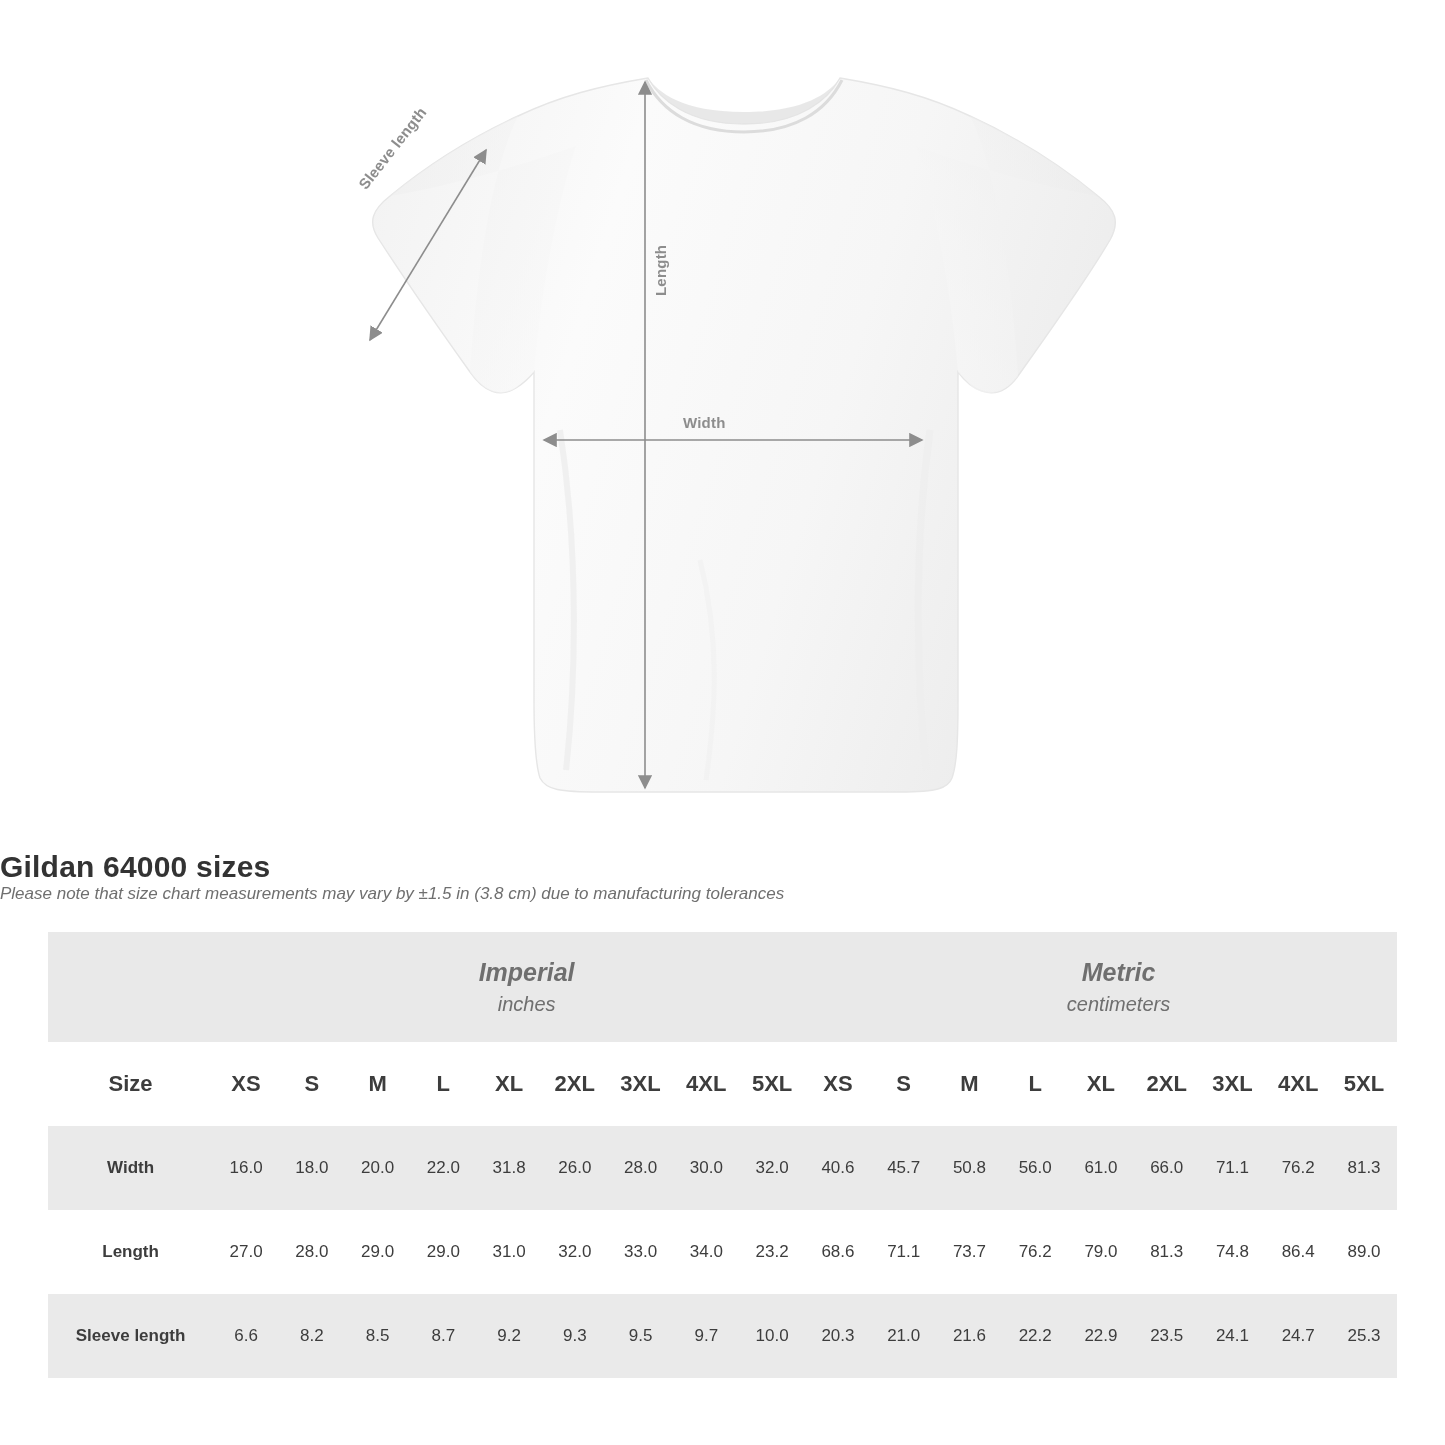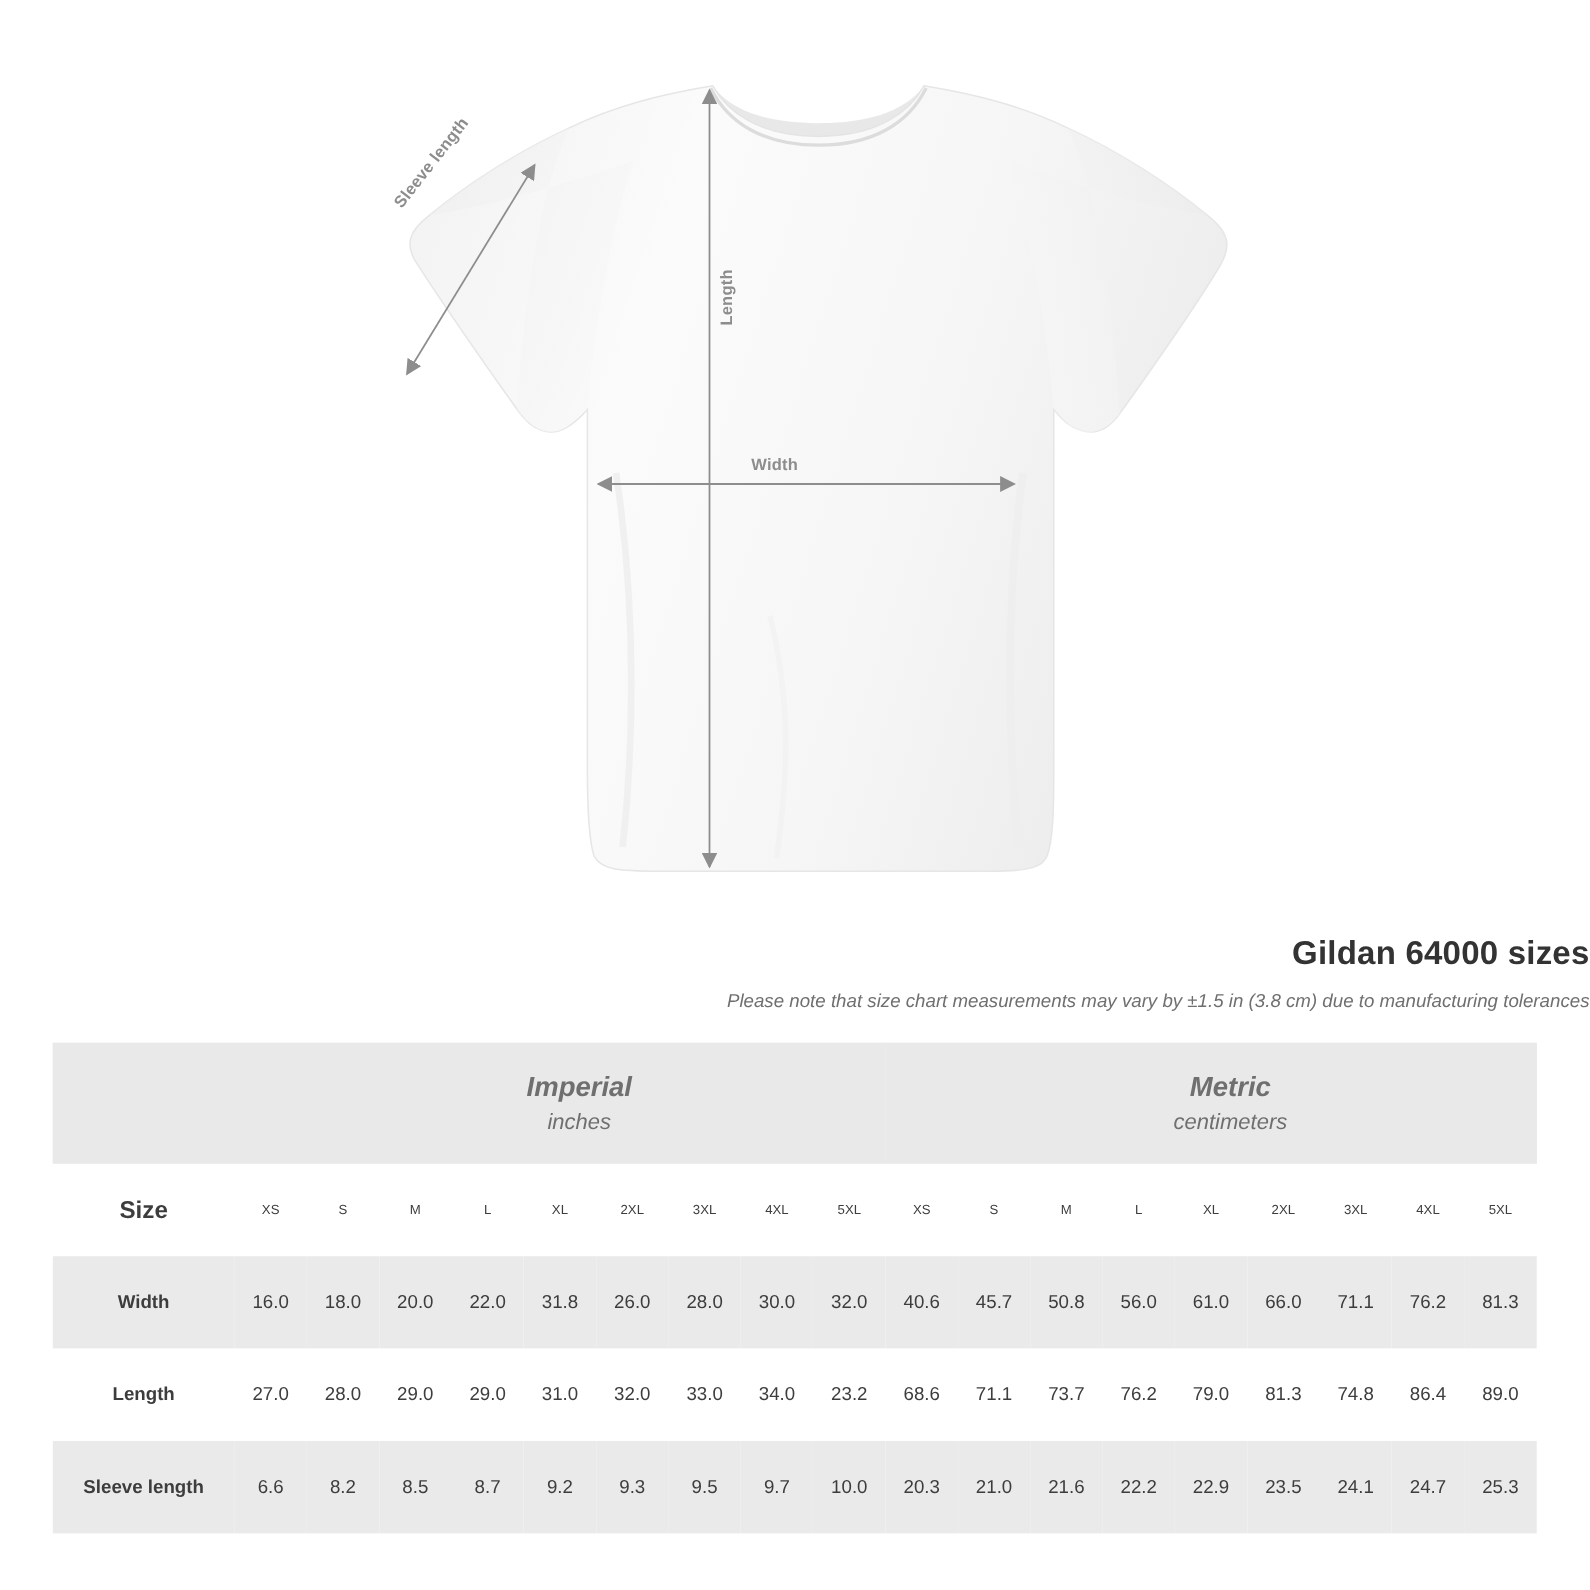--- a/index.html
+++ b/index.html
@@ -55,35 +55,34 @@
     transform: rotate(-90deg);
     transform-origin: left top;
   }
   .lbl-width {
     left: 683px;
     top: 414px;
   }
 
   
   .heading {
-    text-align: right;
+    text-align: left;
     margin-top: 30px;
   }
   .title {
     font-size: 30px;
     font-weight: bold;
     color: #333333;
     margin: 0;
     letter-spacing: 0.2px;
   }
   .subtitle {
     font-size: 17px;
     font-style: italic;
     color: #6f6f6f;
-    margin-top: 16px;
   }
 
   
   .table-wrap {
     margin: 28px 48px 0 48px;
   }
   table.size-table {
     border-collapse: collapse;
     width: 1349px;
     table-layout: fixed;
@@ -114,21 +113,21 @@
     color: #6f6f6f;
     margin-top: 6px;
   }
   .row-head {
     font-weight: bold;
     font-size: 18px;
     color: #3d3d3d;
   }
   tr.r-odd td { background: #ffffff; }
   tr.r-even td { background: #eaeaea; }
-  tr.size-row td { background: #ffffff; height: 82px; font-weight: normal; font-size: 12px; }
+  tr.size-row td { background: #ffffff; height: 82px; font-weight: bold; font-size: 22px; }
   tr.size-row td.row-head { font-weight: bold; font-size: 22px; }
   tr.data-row td { height: 82px; }
   .col-label { width: 165px; }
   .col-cell  { width: 65.7px; }
 </style>
 </head>
 <body>
 
 <div class="page">
 

